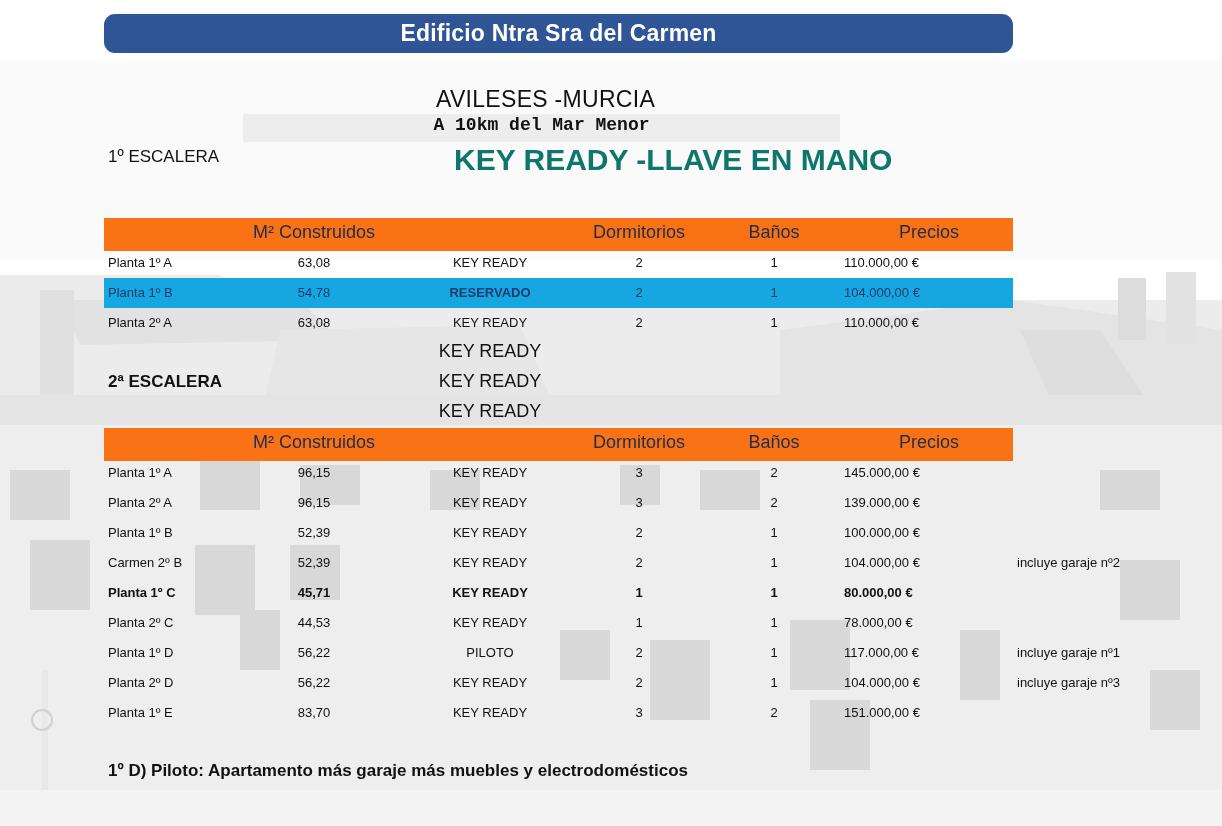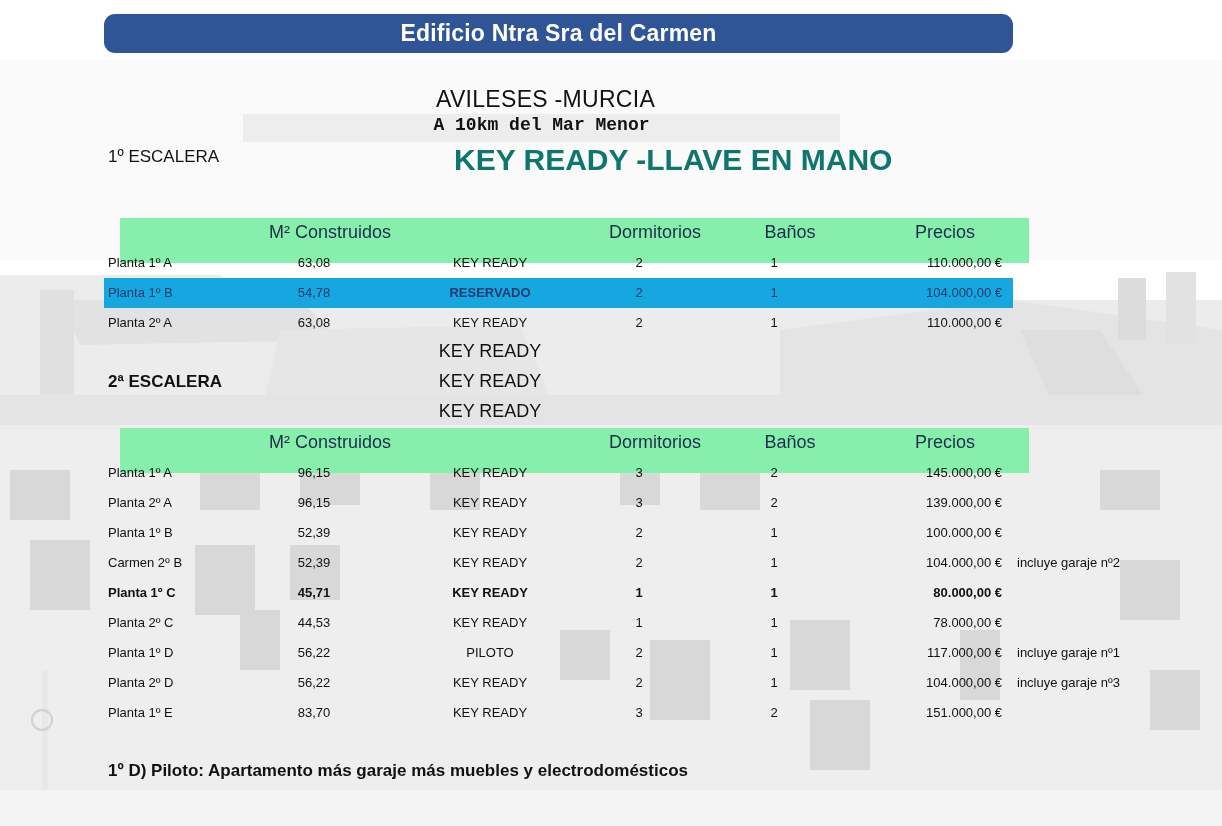--- a/index.html
+++ b/index.html
@@ -65,24 +65,24 @@
     .section-label {
       left: 108px;
       font-size: 17px;
       font-weight: bold;
       color: #111;
     }
     .section-1 { top: 147px; font-weight: normal; }
     .section-2 { top: 372px; }
 
     .table-header {
-      left: 120px;
+      left: 104px;
       width: 909px;
-      height: 45px;
-      background: #86efac;
+      height: 33px;
+      background: #f97316;
       color: #1f2d4d;
       font-size: 18px;
     }
     .row {
       left: 104px;
       width: 909px;
       height: 30px;
       font-size: 13px;
       color: #111;
     }
@@ -96,21 +96,21 @@
       top: 0;
       height: 30px;
       line-height: 30px;
       white-space: nowrap;
     }
     .c-unit { left: 4px; }
     .c-m2 { left: 140px; width: 140px; text-align: center; }
     .c-status { left: 316px; width: 140px; text-align: center; }
     .c-dorm { left: 470px; width: 130px; text-align: center; }
     .c-banos { left: 610px; width: 120px; text-align: center; }
-    .c-price { left: 740px; width: 158px; text-align: right; }
+    .c-price { left: 740px; width: 158px; text-align: left; }
     .c-extra { left: 913px; }
     .table-header .cell { height: 29px; line-height: 29px; }
 
     .standalone-status {
       left: 420px;
       width: 140px;
       text-align: center;
       font-size: 18px;
       color: #111;
     }

